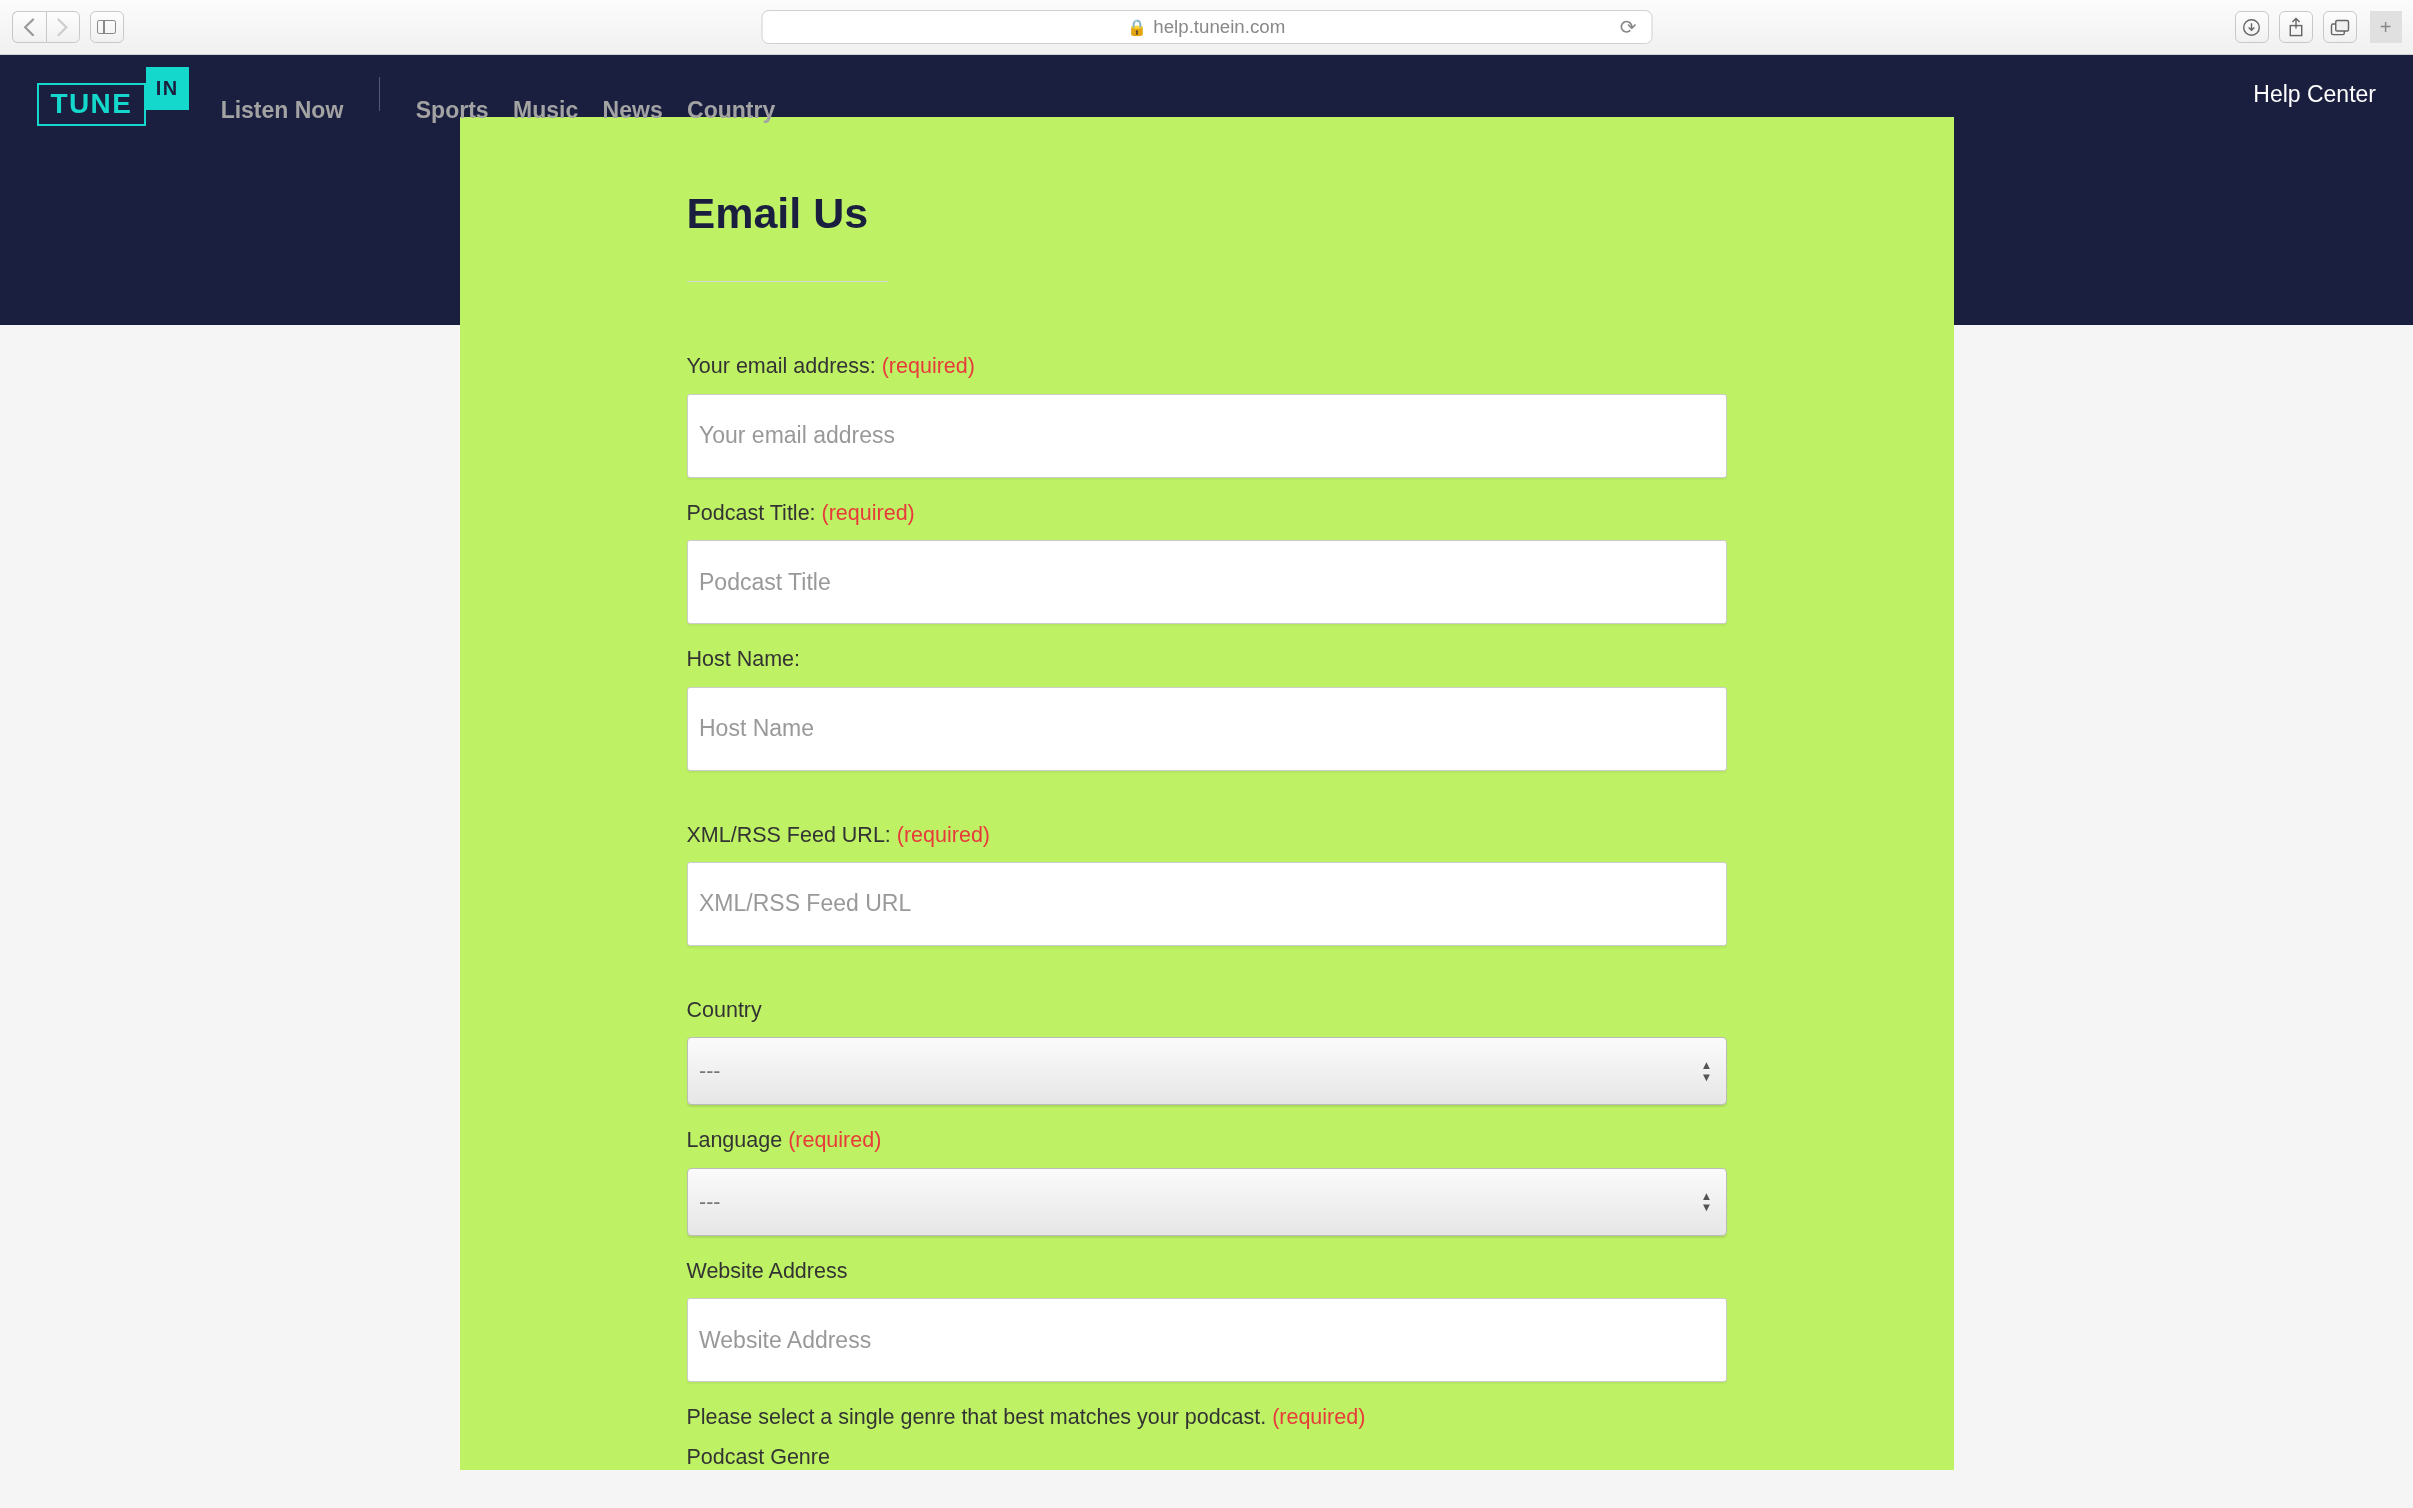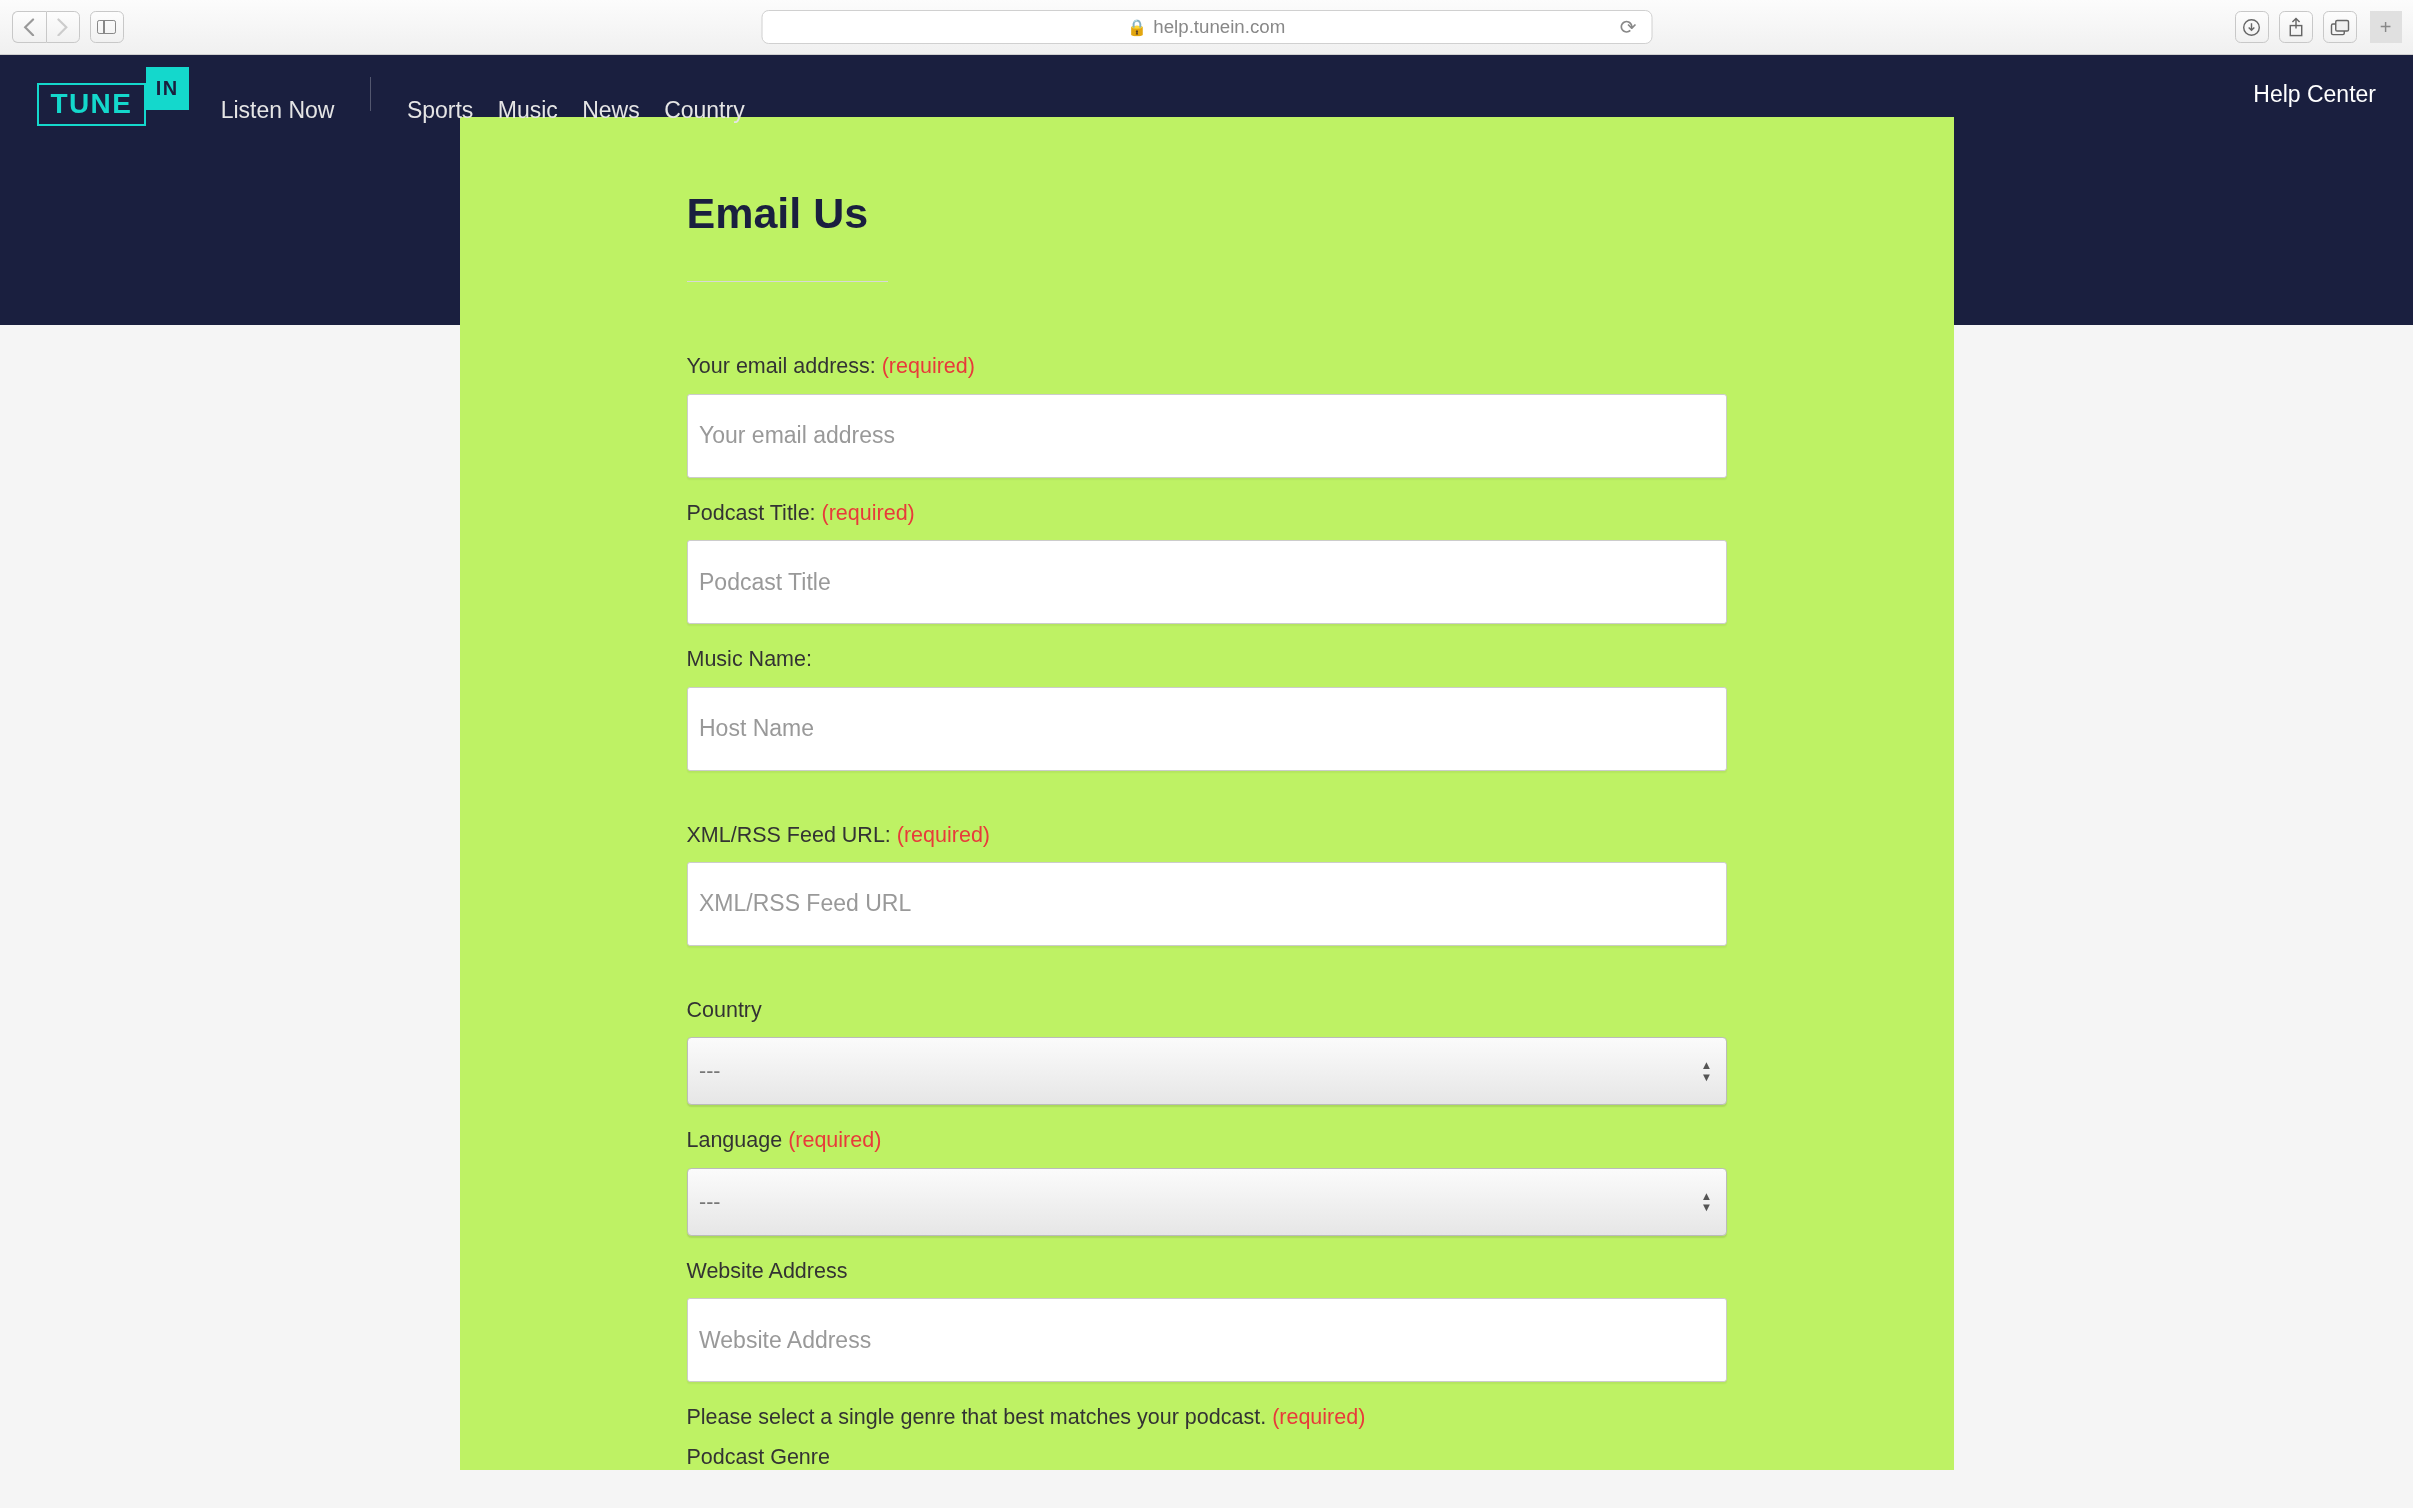--- a/index.html
+++ b/index.html
@@ -203,22 +203,22 @@
     }
     
     .nav-divider {
       width: 0.7px;
       height: 34px;
       background: rgba(255,255,255,0.25);
       margin: 0 11.5px;
     }
     
     .nav-link {
-      color: #e5e5e5;
-      font-weight: 400;
+      color: #a3a3a3;
+      font-weight: 700;
       margin-top: 33px;
     }
     
     .help-center {
       margin-left: auto;
       color: #fff;
       font-size: 23px;
       font-weight: 500;
     }
     
@@ -396,21 +396,21 @@
   </div>
 
   <div class="form-group">
     <label class="form-label">
       <span>Podcast Title: </span><span class="required">(required)</span>
     </label>
     <input class="form-input" placeholder="Podcast Title" style="">
   </div>
 
   <div class="form-group">
-    <label class="form-label">Music Name:</label>
+    <label class="form-label">Host Name:</label>
     <input class="form-input" placeholder="Host Name" style="">
   </div>
 
   <div class="form-group form-group-spaced">
     <label class="form-label">
       <span>XML/RSS Feed URL: </span><span class="required">(required)</span>
     </label>
     <input class="form-input" placeholder="XML/RSS Feed URL" style="">
   </div>
 

